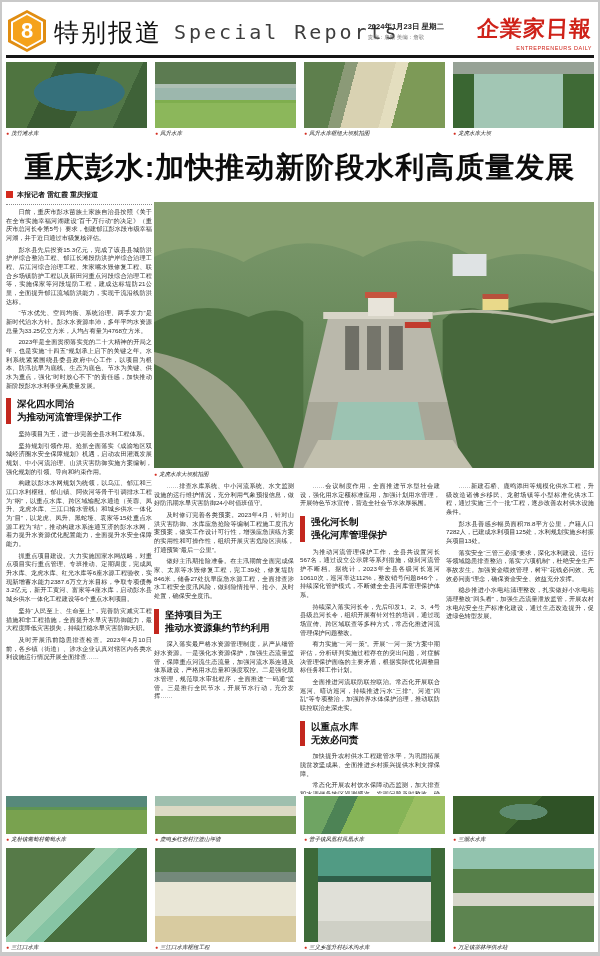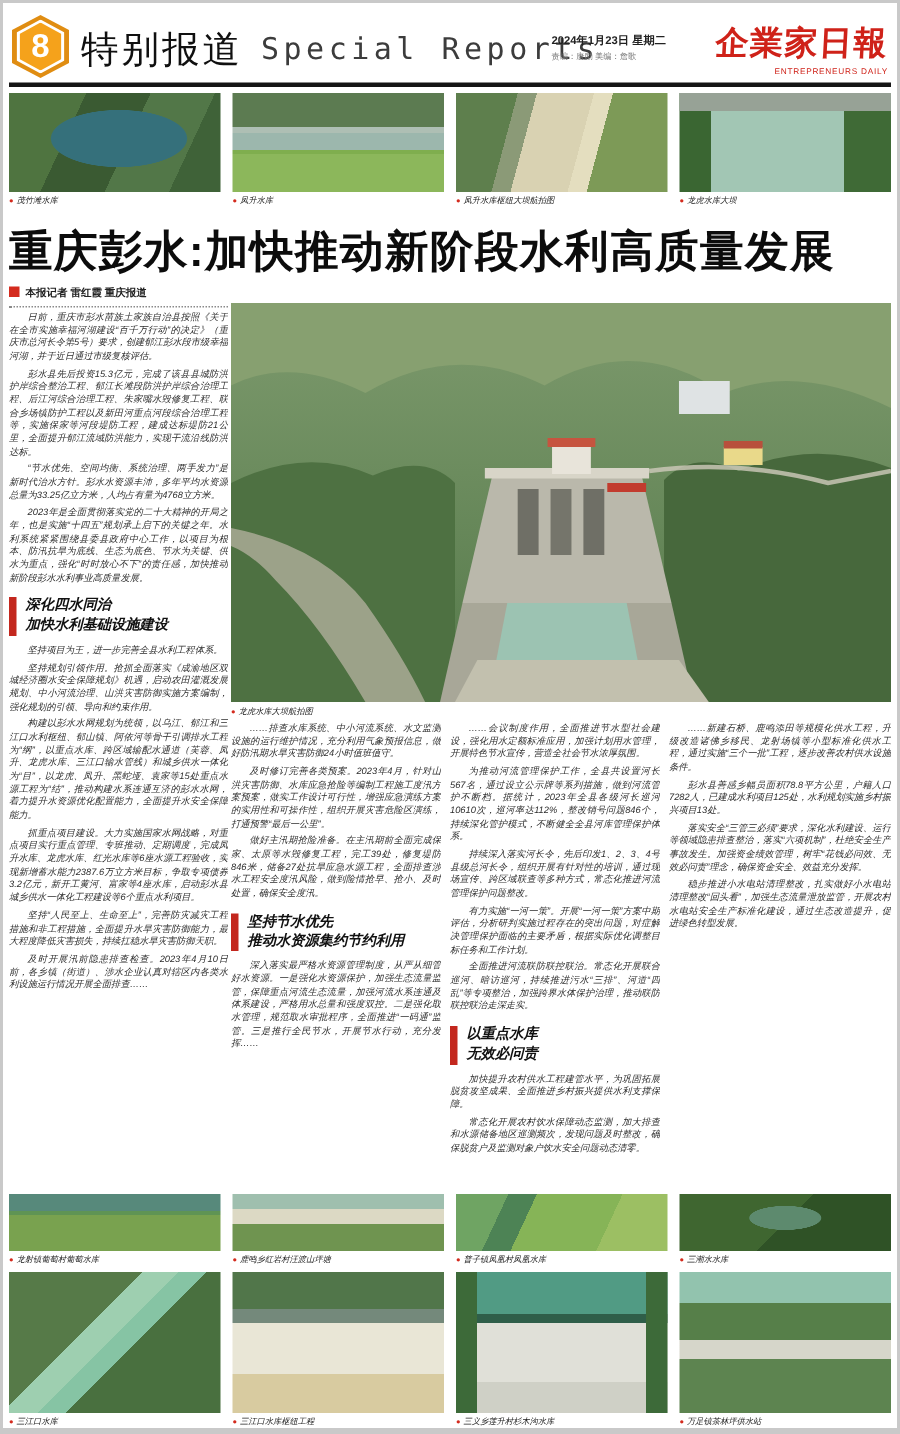--- a/index.html
+++ b/index.html
@@ -38,28 +38,28 @@
   .top-strip .photo{height:66px;}
 
   .t1{background:radial-gradient(58% 52% at 52% 46%,#35707b 0 55%,rgba(0,0,0,0) 56%),
       linear-gradient(115deg,#4f7440 0 30%,#3a5a32 30% 55%,#527748 55% 80%,#3f6238 80%);}
   .t2{background:linear-gradient(180deg,#5c7b51 0 34%,#aebfb4 34% 40%,#9cb7ad 40% 58%,#7fae4e 58% 62%,#8cb75b 62%);}
   .t3{background:linear-gradient(105deg,#5e7f4d 0 26%,#8b9a77 26% 34%,#d9d2b2 34% 58%,#e4debf 58% 66%,#7d9a57 66%);}
   .t4{background:linear-gradient(180deg,#97a296 0 18%,rgba(0,0,0,0) 18%),
       linear-gradient(90deg,#3a6632 0 15%,#a2c6b4 15% 78%,#3f6a36 78%);}
 
   
-  .headline{position:absolute;left:4px;top:146px;width:588px;text-align:left;
+  .headline{position:absolute;left:4px;top:146px;width:588px;text-align:center;
     font-size:29px;font-weight:900;color:#0c0c0c;letter-spacing:1px;}
   .byline{position:absolute;left:4px;top:188px;width:146px;border-bottom:1px dotted #8a8a8a;
     padding-bottom:4px;font-size:7px;font-weight:bold;color:#222;}
   .byline .sq{display:inline-block;width:7px;height:7px;background:#d42b1e;margin-right:4px;vertical-align:-1px;}
 
   
-  .col{position:absolute;overflow:hidden;font-size:6.2px;line-height:1.4;color:#2e2e2e;text-align:justify;font-style:italic;}
+  .col{position:absolute;overflow:hidden;font-size:6.2px;line-height:1.4;color:#2e2e2e;text-align:justify;}
   .col p{margin:0 0 3px 0;text-indent:2em;}
   .col1{left:4px;top:206px;width:146px;height:586px;}
   .col2{left:152px;top:480px;width:140px;height:312px;}
   .col3{left:298px;top:480px;width:140px;height:312px;}
   .col4{left:444px;top:480px;width:148px;height:312px;}
   .sec-h{border-left:5px solid #c3271e;padding-left:6px;margin:8px 0 6px 0;
     font-size:9.5px;font-weight:900;color:#111;line-height:1.35;}
 
   
   .main-photo{position:absolute;left:152px;top:200px;width:440px;height:266px;overflow:hidden;}
@@ -160,43 +160,47 @@
   </div>
   <div class="main-cap"><span class="dot">●</span><span>龙虎水库大坝航拍图</span></div>
 
   <div class="col col1">
     <p>日前，重庆市彭水苗族土家族自治县按照《关于在全市实施幸福河湖建设“百千万行动”的决定》（重庆市总河长令第5号）要求，创建郁江彭水段市级幸福河湖，并于近日通过市级复核评估。</p>
     <p>彭水县先后投资15.3亿元，完成了该县县城防洪护岸综合整治工程、郁江长滩段防洪护岸综合治理工程、后江河综合治理工程、朱家嘴水毁修复工程、联合乡场镇防护工程以及新田河重点河段综合治理工程等，实施保家等河段堤防工程，建成达标堤防21公里，全面提升郁江流域防洪能力，实现干流沿线防洪达标。</p>
     <p>“节水优先、空间均衡、系统治理、两手发力”是新时代治水方针。彭水水资源丰沛，多年平均水资源总量为33.25亿立方米，人均占有量为4768立方米。</p>
     <p>2023年是全面贯彻落实党的二十大精神的开局之年，也是实施“十四五”规划承上启下的关键之年。水利系统紧紧围绕县委县政府中心工作，以项目为根本、防汛抗旱为底线、生态为底色、节水为关键、供水为重点，强化“时时放心不下”的责任感，加快推动新阶段彭水水利事业高质量发展。</p>
     <div class="sec-h">
       <div>深化四水同治</div>
-        <div>加快水利基础设施建设</div>
+        <div>为推动河流管理保护工作</div>
     </div>
     <p>坚持项目为王，进一步完善全县水利工程体系。</p>
     <p>坚持规划引领作用。抢抓全面落实《成渝地区双城经济圈水安全保障规划》机遇，启动农田灌溉发展规划、中小河流治理、山洪灾害防御实施方案编制，强化规划的引领、导向和约束作用。</p>
     <p>构建以彭水水网规划为统领，以乌江、郁江和三江口水利枢纽、郁山镇、阿依河等骨干引调排水工程为“纲”，以重点水库、跨区域输配水通道（芙蓉、凤升、龙虎水库、三江口输水管线）和城乡供水一体化为“目”，以龙虎、凤升、黑蛇垭、袁家等15处重点水源工程为“结”，推动构建水系连通互济的彭水水网，着力提升水资源优化配置能力，全面提升水安全保障能力。</p>
     <p>抓重点项目建设。大力实施国家水网战略，对重点项目实行重点管理、专班推动、定期调度，完成凤升水库、龙虎水库、红光水库等6座水源工程验收，实现新增蓄水能力2387.6万立方米目标，争取专项债券3.2亿元，新开工黄河、富家等4座水库，启动彭水县城乡供水一体化工程建设等6个重点水利项目。</p>
     <p>坚持“人民至上、生命至上”，完善防灾减灾工程措施和非工程措施，全面提升水旱灾害防御能力，最大程度降低灾害损失，持续扛稳水旱灾害防御天职。</p>
     <p>及时开展汛前隐患排查检查。2023年4月10日前，各乡镇（街道）、涉水企业认真对辖区内各类水利设施运行情况开展全面排查……</p>
   </div>
 
   <div class="col col2">
     <p>……排查水库系统、中小河流系统、水文监测设施的运行维护情况，充分利用气象预报信息，做好防汛期水旱灾害防御24小时值班值守。</p>
     <p>及时修订完善各类预案。2023年4月，针对山洪灾害防御、水库应急抢险等编制工程施工度汛方案预案，做实工作设计可行性，增强应急演练方案的实用性和可操作性，组织开展灾害危险区演练，打通预警“最后一公里”。</p>
     <p>做好主汛期抢险准备。在主汛期前全面完成保家、太原等水毁修复工程，完工39处，修复堤防846米，储备27处抗旱应急水源工程，全面排查涉水工程安全度汛风险，做到险情抢早、抢小、及时处置，确保安全度汛。</p>
     <div class="sec-h">
-      <div>坚持节水优先</div>
+      <div>坚持项目为王</div>
         <div>推动水资源集约节约利用</div>
     </div>
     <p>深入落实最严格水资源管理制度，从严从细管好水资源。一是强化水资源保护，加强生态流量监管，保障重点河流生态流量，加强河流水系连通及体系建设，严格用水总量和强度双控。二是强化取水管理，规范取水审批程序，全面推进“一码通”监管。三是推行全民节水，开展节水行动，充分发挥……</p>
   </div>
 
   <div class="col col3">
     <p>……会议制度作用，全面推进节水型社会建设，强化用水定额标准应用，加强计划用水管理，开展特色节水宣传，营造全社会节水浓厚氛围。</p>
+    <div class="sec-h">
+      <div>强化河长制</div>
+        <div>强化河库管理保护</div>
+    </div>
     <p>为推动河流管理保护工作，全县共设置河长567名，通过设立公示牌等系列措施，做到河流管护不断档。据统计，2023年全县各级河长巡河10610次，巡河率达112%，整改销号问题846个，持续深化管护模式，不断健全全县河库管理保护体系。</p>
     <p>持续深入落实河长令，先后印发1、2、3、4号县级总河长令，组织开展有针对性的培训，通过现场宣传、跨区域联查等多种方式，常态化推进河流管理保护问题整改。</p>
     <p>有力实施“一河一策”。开展“一河一策”方案中期评估，分析研判实施过程存在的突出问题，对症解决管理保护面临的主要矛盾，根据实际优化调整目标任务和工作计划。</p>
     <p>全面推进河流联防联控联治。常态化开展联合巡河、暗访巡河，持续推进污水“三排”、河道“四乱”等专项整治，加强跨界水体保护治理，推动联防联控联治走深走实。</p>
     <div class="sec-h">
       <div>以重点水库</div>
         <div>无效必问责</div>
     </div>
     <p>加快提升农村供水工程建管水平，为巩固拓展脱贫攻坚成果、全面推进乡村振兴提供水利支撑保障。</p>
     <p>常态化开展农村饮水保障动态监测，加大排查和水源储备地区巡测频次，发现问题及时整改，确保脱贫户及监测对象户饮水安全问题动态清零。</p>

